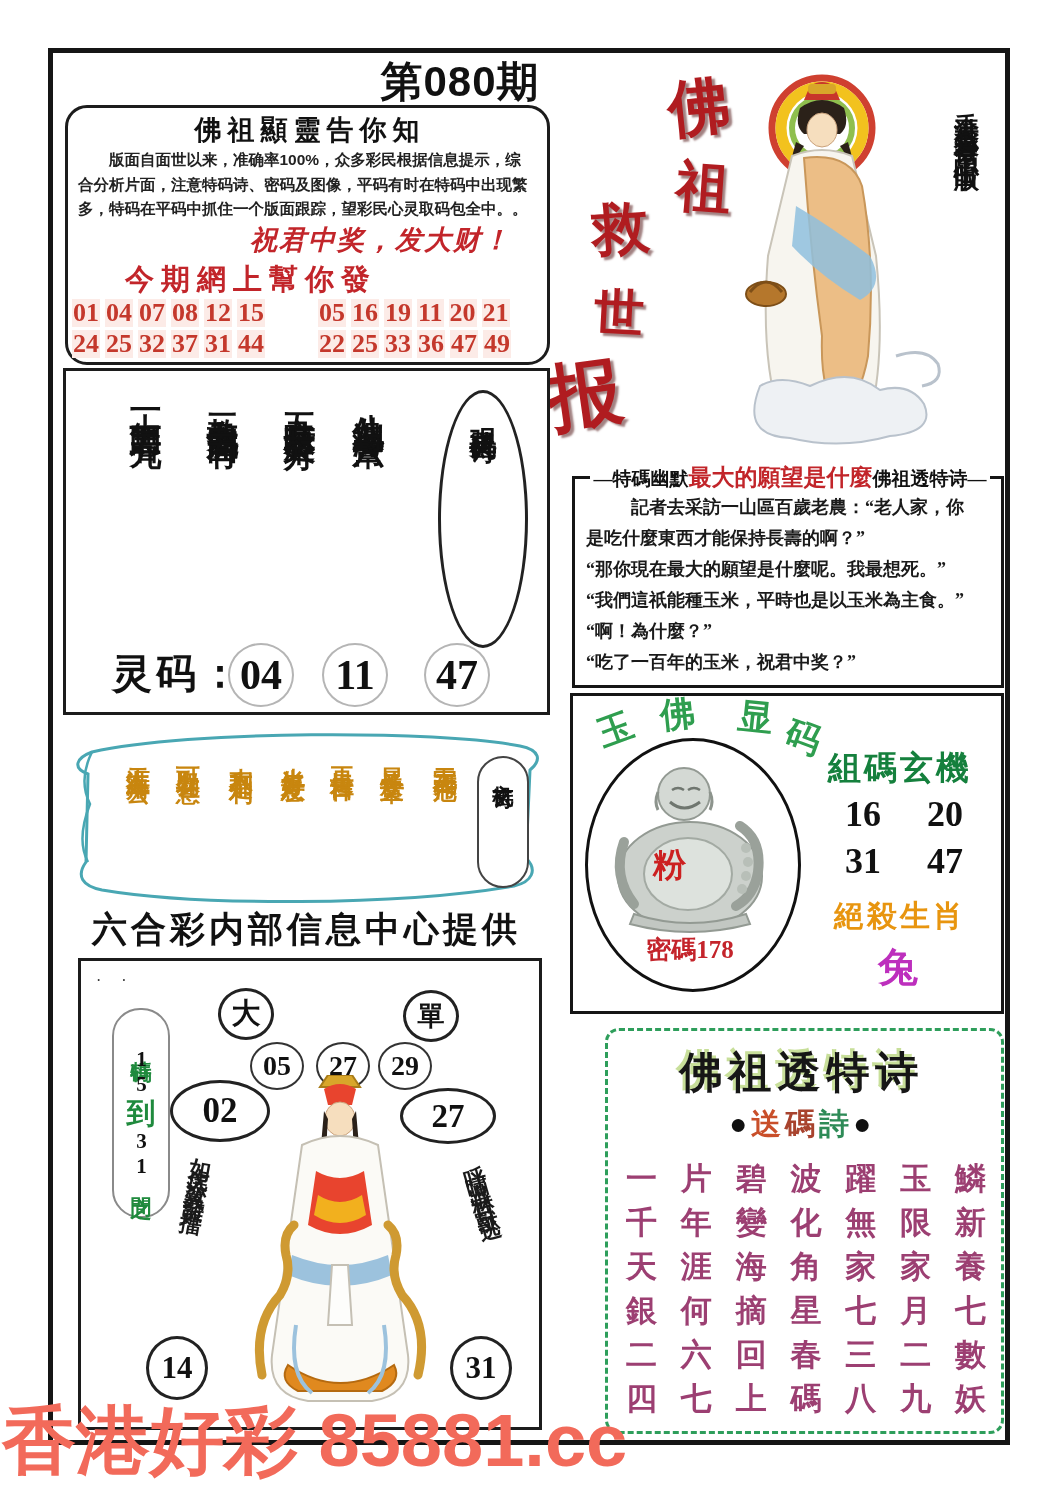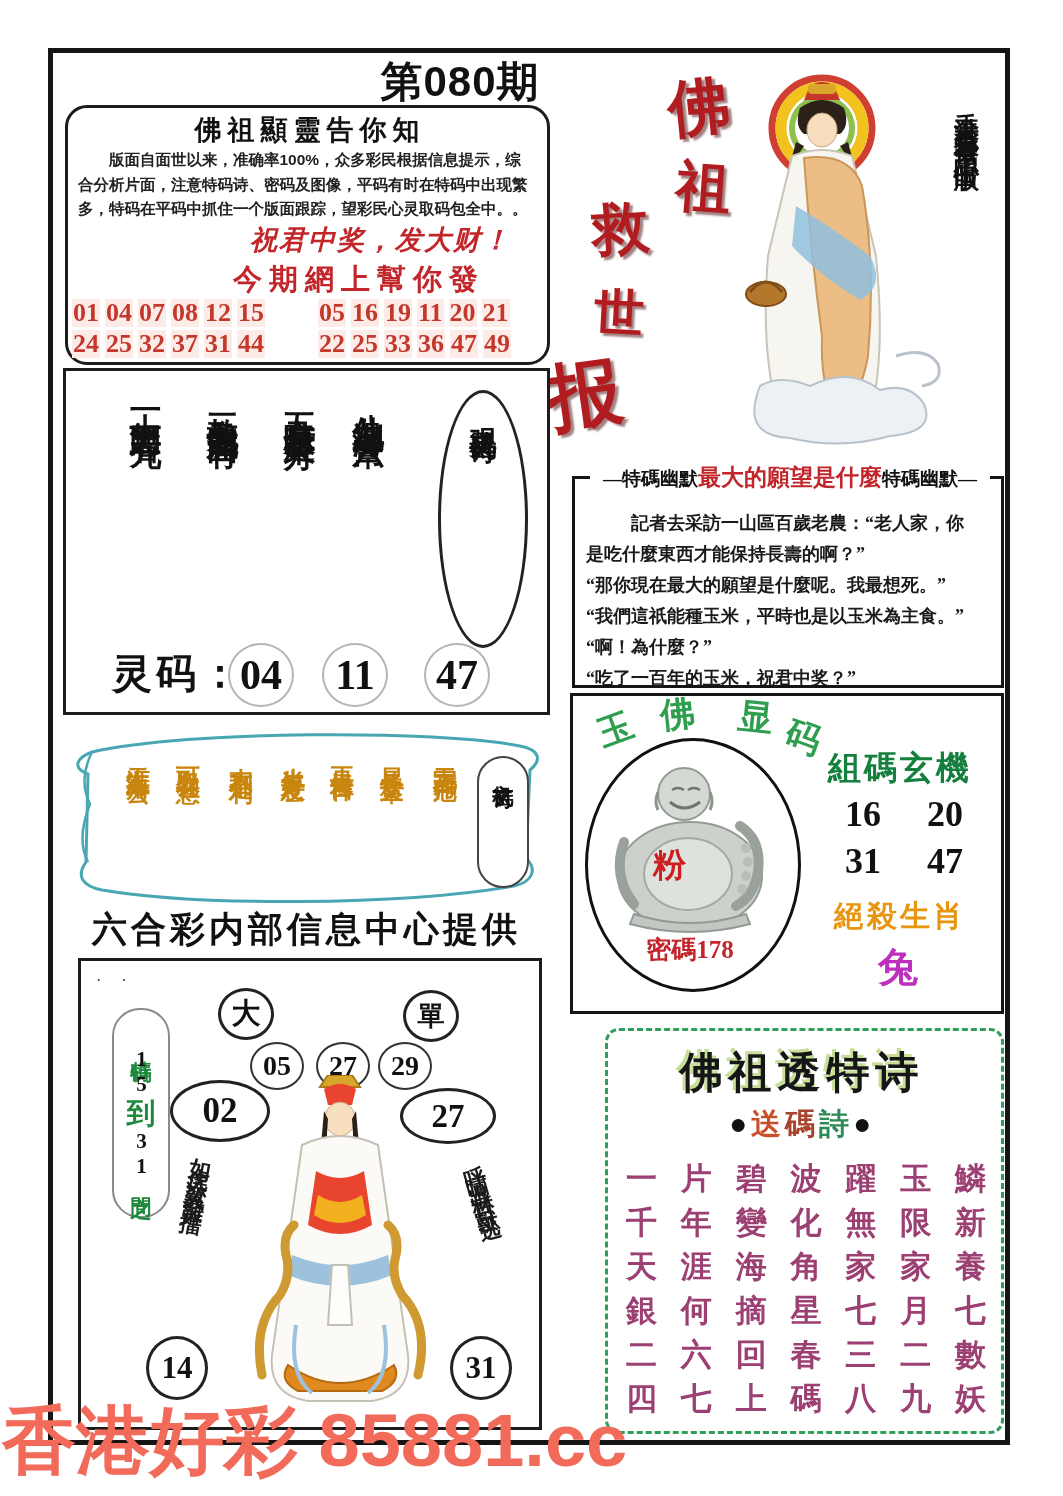--- a/index.html
+++ b/index.html
@@ -10,21 +10,21 @@
   #frame{left:48px;top:48px;width:952px;height:1387px;border:5px solid #151515;}
   
   #issue{left:355px;top:54px;width:210px;text-align:center;font-family:"Liberation Sans","DejaVu Sans",sans-serif;
          font-size:42px;font-weight:800;letter-spacing:1px;}
   
   #box1{left:65px;top:105px;width:479px;height:254px;border:3px solid #1c1c1c;border-radius:22px;background:#fff;}
   #box1-title{left:150px;top:112px;width:320px;text-align:center;font-size:27px;font-weight:800;letter-spacing:6px;}
   #box1-body{left:78px;top:148px;width:456px;font-family:"Liberation Sans","DejaVu Sans",sans-serif;
              font-size:15.5px;font-weight:600;line-height:24.5px;text-indent:2em;color:#222;}
   #box1-wish{left:250px;top:222px;width:290px;font-size:27px;font-weight:800;font-style:italic;color:#c2252a;letter-spacing:2px;}
-  #box1-sub{left:125px;top:260px;width:360px;text-align:right;font-size:29px;font-weight:800;color:#c2252a;letter-spacing:7px;}
+  #box1-sub{left:125px;top:260px;width:360px;text-align:left;font-size:29px;font-weight:800;color:#c2252a;letter-spacing:7px;}
   .numgrid{display:flex;flex-direction:column;gap:3px;}
   .numrow{display:flex;gap:5px;}
   .chip{font-size:26px;font-weight:800;color:#c4382c;background:#fcebe7;line-height:28px;padding:0 1px;}
   #nums-left{left:72px;top:299px;}
   #nums-right{left:318px;top:299px;}
   
   #box2{left:63px;top:368px;width:481px;height:341px;border:3px solid #1c1c1c;background:#fff;}
   .vcol{writing-mode:vertical-rl;text-orientation:upright;font-size:32px;font-weight:800;letter-spacing:4px;}
   #l-col0{left:124px;top:388px;height:256px;}
   #l-col1{left:201px;top:388px;height:256px;}
@@ -75,21 +75,21 @@
   #m4{left:548px;top:358px;font-size:74px;transform:rotate(-8deg);}
   
   #publisher{left:950px;top:92px;height:350px;writing-mode:vertical-rl;text-orientation:upright;
              font-size:25px;font-weight:600;letter-spacing:5px;}
   
   #humor{left:572px;top:476px;width:426px;height:206px;border:3px solid #151515;background:#fff;}
   #humor-head{left:590px;top:462px;width:400px;text-align:center;background:#fff;white-space:nowrap;}
   #humor-head .hb{font-size:19px;font-weight:800;}
   #humor-head .hr{font-size:23px;font-weight:800;color:#c2252a;}
   #humor-lines{left:586px;top:492px;width:402px;font-size:18px;font-weight:600;line-height:31px;color:#1a1a1a;}
-  #humor-lines .indent{text-indent:2.5em;margin-top:16px;}
+  #humor-lines .indent{text-indent:2.5em;}
   
   #bbox{left:570px;top:693px;width:428px;height:315px;border:3px solid #151515;background:#fff;}
   .gtitle{color:#2f9e4f;font-weight:800;font-size:35px;line-height:1;}
   #g0{left:598px;top:712px;transform:rotate(-20deg);}
   #g1{left:660px;top:697px;transform:rotate(-6deg);}
   #g2{left:738px;top:700px;transform:rotate(6deg);}
   #g3{left:786px;top:720px;transform:rotate(20deg);}
   #b-oval{left:585px;top:738px;width:210px;height:248px;border:3px solid #111;border-radius:50%;background:#fff;}
   #belly-char{left:653px;top:843px;font-size:33px;font-weight:800;color:#cc2020;}
   #secret{left:600px;top:933px;width:180px;text-align:center;font-size:25px;font-weight:800;color:#c4242b;}
@@ -253,21 +253,21 @@
     <path d="M60,180 Q108,200 156,180 L160,200 Q108,222 56,200 Z" fill="#9cc2dd"></path>
     <path d="M100,190 L116,190 L120,250 L96,250 Z" fill="#fdfdfb" stroke="#c5c0b4" stroke-width="2"></path>
     <path d="M30,300 Q20,250 48,220 Q60,200 54,180 Q50,160 62,150" fill="none" stroke="#cf9a32" stroke-width="9" stroke-linecap="round"></path>
     <path d="M186,300 Q198,250 170,220 Q158,200 164,180 Q168,160 156,150" fill="none" stroke="#cf9a32" stroke-width="9" stroke-linecap="round"></path>
     <path d="M56,290 Q108,326 162,290 Q170,306 150,316 L66,316 Q46,306 56,290 Z" fill="#e0891f" stroke="#b56a10" stroke-width="2"></path>
     <path d="M64,250 Q56,300 80,318 M152,250 Q160,300 136,318" fill="none" stroke="#9cc2dd" stroke-width="4"></path>
   </svg>
 
   <div class="abs" id="humor"></div>
   <div class="abs" id="humor-head">
-    <span class="hb">—特碼幽默</span><span class="hr">最大的願望是什麼</span><span class="hb">特碼幽默—</span>
+    <span class="hb">—特碼幽默</span><span class="hr">最大的願望是什麼</span><span class="hb">佛祖透特诗—</span>
   </div>
   <div class="abs" id="humor-lines">
     <div class="indent">記者去采訪一山區百歲老農：“老人家，你</div>
     <div>是吃什麼東西才能保持長壽的啊？”</div>
     <div>“那你現在最大的願望是什麼呢。我最想死。”</div>
     <div>“我們這祇能種玉米，平時也是以玉米為主食。”</div>
     <div>“啊！為什麼？”</div>
     <div>“吃了一百年的玉米，祝君中奖？”</div>
   </div>
 

